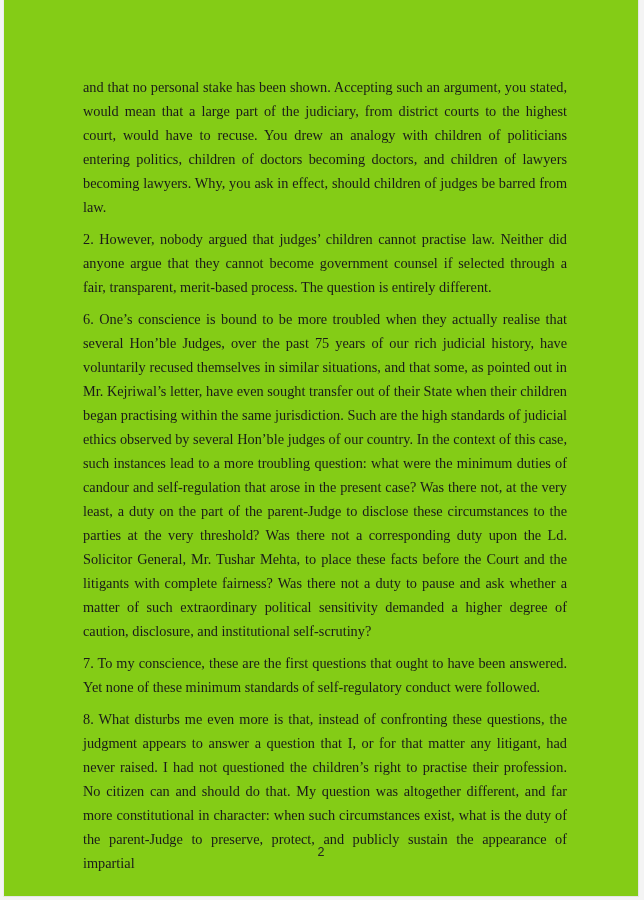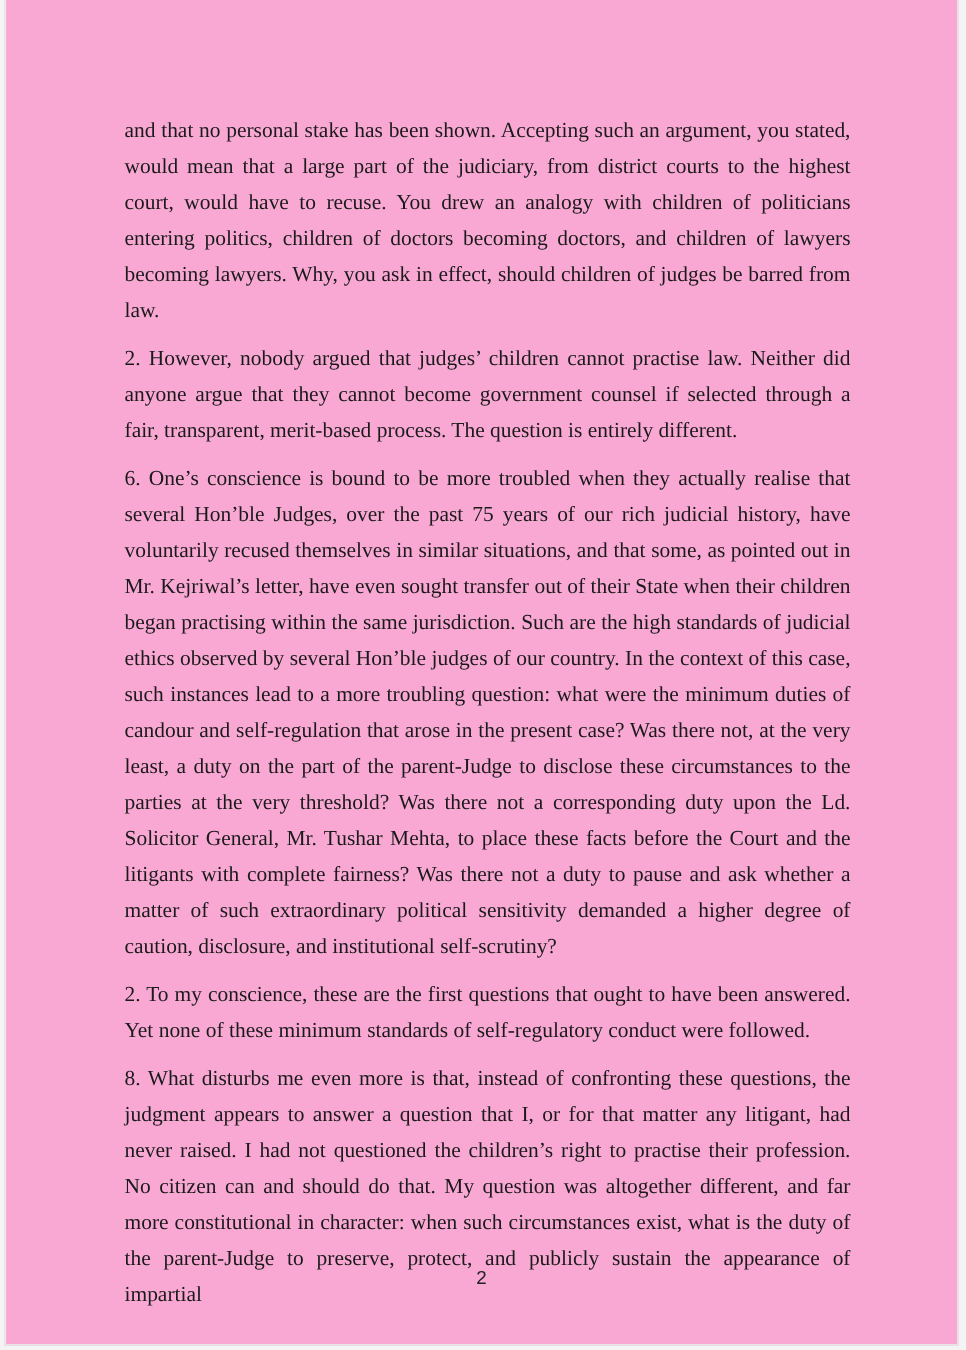--- a/index.html
+++ b/index.html
@@ -12,21 +12,21 @@
       height: 900px;
       overflow: hidden;
       position: relative;
     }
     .page {
       position: absolute;
       left: 3px;
       top: 0;
       width: 636px;
       height: 897px;
-      background: #f9a8d4;
+      background: #84cc16;
       border-left: 1px solid #ececec;
       border-right: 1px solid #e6e6e6;
       border-bottom: 1px solid #e6e6e6;
       box-sizing: border-box;
     }
     .content {
       position: absolute;
       left: 79px;
       top: 75px;
       width: 484px;
@@ -53,17 +53,17 @@
     }
   </style>
 </head>
 <body>
 
 <div class="page">
   <div class="content">
     <p class="para">and that no personal stake has been shown. Accepting such an argument, you stated, would mean that a large part of the judiciary, from district courts to the highest court, would have to recuse. You drew an analogy with children of politicians entering politics, children of doctors becoming doctors, and children of lawyers becoming lawyers. Why, you ask in effect, should children of judges be barred from law.</p>
     <p class="para">2. However, nobody argued that judges’ children cannot practise law. Neither did anyone argue that they cannot become government counsel if selected through a fair, transparent, merit-based process. The question is entirely different.</p>
     <p class="para">6. One’s conscience is bound to be more troubled when they actually realise that several Hon’ble Judges, over the past 75 years of our rich judicial history, have voluntarily recused themselves in similar situations, and that some, as pointed out in Mr. Kejriwal’s letter, have even sought transfer out of their State when their children began practising within the same jurisdiction. Such are the high standards of judicial ethics observed by several Hon’ble judges of our country. In the context of this case, such instances lead to a more troubling question: what were the minimum duties of candour and self-regulation that arose in the present case? Was there not, at the very least, a duty on the part of the parent-Judge to disclose these circumstances to the parties at the very threshold? Was there not a corresponding duty upon the Ld. Solicitor General, Mr. Tushar Mehta, to place these facts before the Court and the litigants with complete fairness? Was there not a duty to pause and ask whether a matter of such extraordinary political sensitivity demanded a higher degree of caution, disclosure, and institutional self-scrutiny?</p>
-    <p class="para">2. To my conscience, these are the first questions that ought to have been answered. Yet none of these minimum standards of self-regulatory conduct were followed.</p>
+    <p class="para">7. To my conscience, these are the first questions that ought to have been answered. Yet none of these minimum standards of self-regulatory conduct were followed.</p>
     <p class="para" style="text-align-last: justify;">8. What disturbs me even more is that, instead of confronting these questions, the judgment appears to answer a question that I, or for that matter any litigant, had never raised. I had not questioned the children’s right to practise their profession. No citizen can and should do that. My question was altogether different, and far more constitutional in character: when such circumstances exist, what is the duty of the parent-Judge to preserve, protect, and publicly sustain the appearance of impartial</p>
   </div>
   <div class="page-number">2</div>
 </div>
 
 </body></html>

